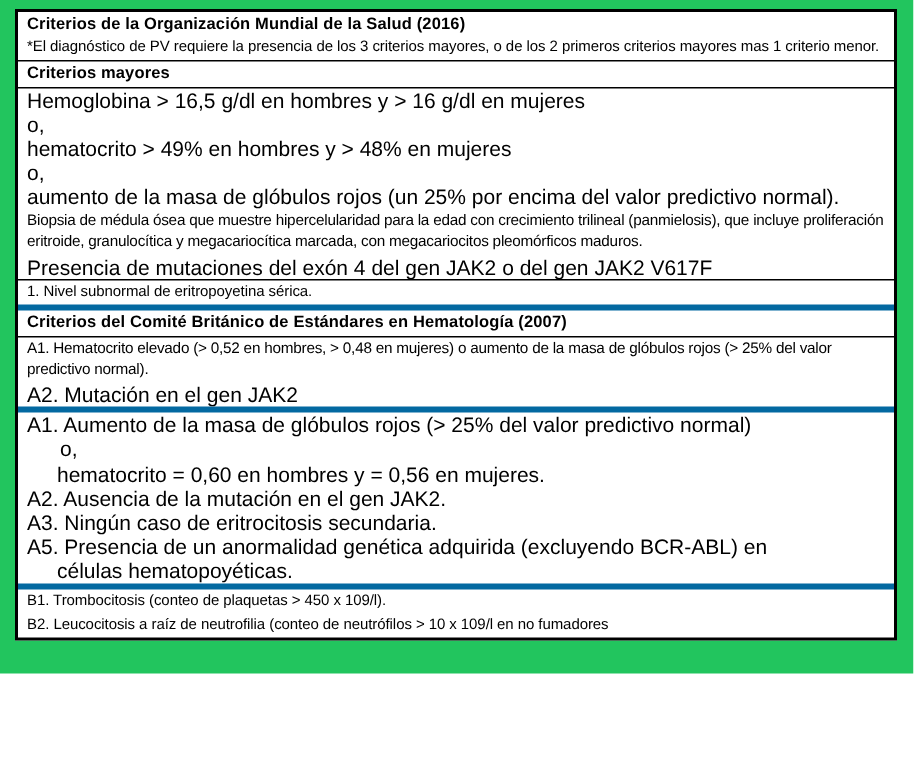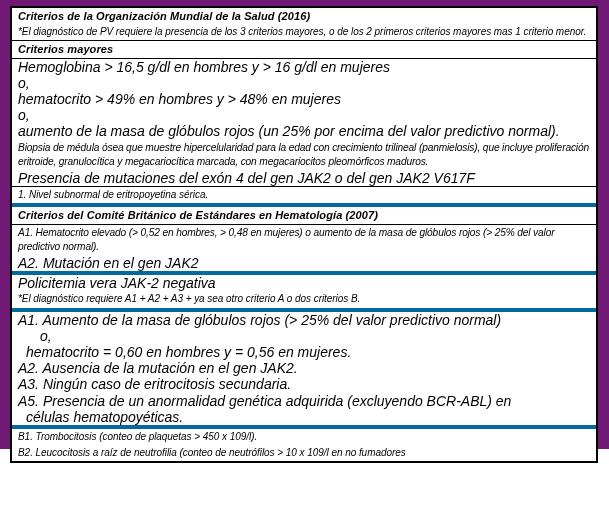--- a/index.html
+++ b/index.html
@@ -11,22 +11,21 @@
     width: 609px;
     height: 507px;
     font-family: "Liberation Sans", sans-serif;
     color: #000000;
     overflow: hidden;
   }
   .page {
     position: relative;
     width: 609px;
     height: 449px;
-    background: #701a75;
-    font-style: italic;
+    background: #22c55e;
   }
   .criteria-table {
     position: absolute;
     left: 10px;
     top: 6px;
     width: 588px;
     box-sizing: border-box;
     border: 2px solid #000000;
     background: #ffffff;
   }
@@ -58,21 +57,21 @@
     letter-spacing: -0.05px;
   }
   .tight {
     font-size: 10.2px;
     letter-spacing: -0.15px;
   }
   .indent {
     padding-left: 28px;
   }
   .sub {
-    padding-left: 14px;
+    padding-left: 26px;
   }
   .lead {
     font-size: 14px;
   }
 </style>
 </head>
 <body>
 
 <div class="page">
   <div class="criteria-table">
@@ -103,24 +102,20 @@
 
     <div class="block">
       <div class="row hdr">Criterios del Comité Británico de Estándares en Hematología (2007)</div>
     </div>
 
     <div class="block thick">
       <div class="row wrap tight">A1.  Hematocrito elevado (&gt; 0,52 en hombres, &gt; 0,48 en mujeres) o aumento de la masa de glóbulos rojos (&gt; 25% del valor predictivo normal).</div>
       <div class="row lead">A2.  Mutación en el gen JAK2</div>
     </div>
 
-    <div class="block thick">
-      <div class="row lead">Policitemia vera JAK-2 negativa</div>
-      <div class="row note">*El diagnóstico requiere A1 + A2 + A3 + ya sea otro criterio A o dos criterios B.</div>
-    </div>
 
     <div class="block thick">
       <div class="row lead">A1. Aumento de la masa de glóbulos rojos (&gt; 25% del valor predictivo normal)</div>
       <div class="row lead indent">o,</div>
       <div class="row lead sub">hematocrito = 0,60 en hombres y = 0,56 en mujeres.</div>
       <div class="row lead">A2. Ausencia de la mutación en el gen JAK2.</div>
       <div class="row lead">A3. Ningún caso de eritrocitosis secundaria.</div>
       <div class="row lead">A5. Presencia de un anormalidad genética adquirida (excluyendo BCR-ABL) en</div>
       <div class="row lead sub">células hematopoyéticas.</div>
     </div>

